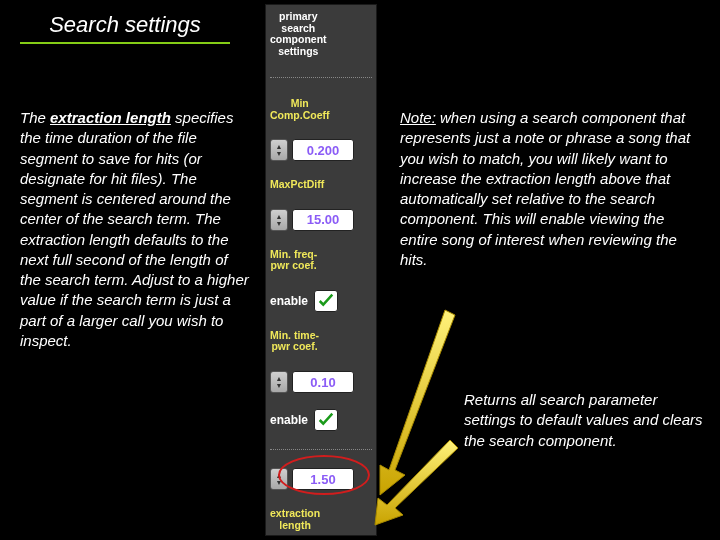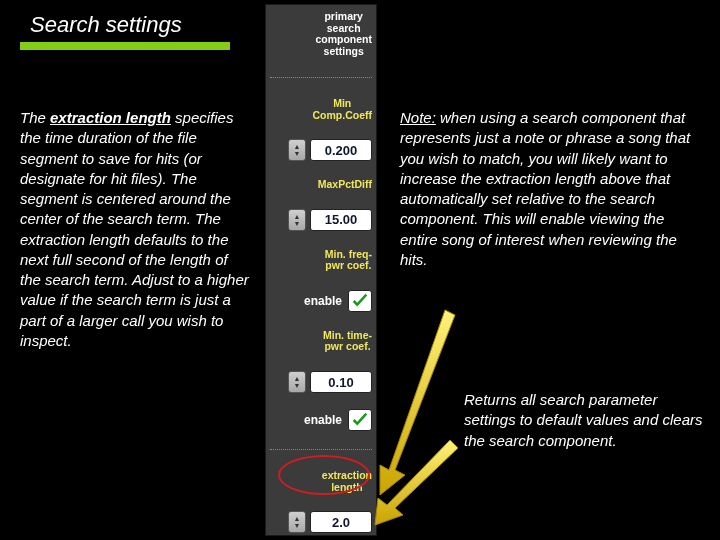--- a/index.html
+++ b/index.html
@@ -12,23 +12,24 @@
     position: relative;
     overflow: hidden;
   }
   .title {
     position: absolute;
     top: 10px;
     left: 20px;
     font-size: 22px;
     color: #fff;
     font-style: italic;
-    border-bottom: 8px solid #84cc16;
+    border-bottom: 2px solid #84cc16;
     padding: 2px 10px 4px 10px;
     width: 210px;
+    text-align: center;
   }
   .left-text {
     position: absolute;
     top: 108px;
     left: 20px;
     width: 230px;
     font-size: 15px;
     line-height: 1.35;
     text-align: left;
     font-style: italic;
@@ -57,21 +58,21 @@
     position: absolute;
     top: 4px;
     left: 265px;
     width: 112px;
     height: 532px;
     background: #3b3b3b;
     border: 1px solid #1a1a1a;
     padding: 4px 4px;
     display: flex;
     flex-direction: column;
-    align-items: flex-end;
+    align-items: flex-start;
     gap: 16px;
   }
   .plabel {
     color: #fff;
     font-size: 10.5px;
     font-weight: bold;
     text-align: center;
     line-height: 1.1;
     padding: 2px 0;
   }
@@ -99,21 +100,21 @@
     align-items: center;
     font-size: 7px;
     line-height: 1;
     color: #333;
     cursor: pointer;
   }
   .val {
     width: 62px;
     height: 22px;
     background: #fff;
-    color: #0f172a;
+    color: #8b5cf6;
     border: 1px solid #222;
     border-radius: 3px;
     display: flex;
     align-items: center;
     justify-content: center;
     font-size: 13px;
     font-weight: bold;
   }
   .check {
     width: 24px;
@@ -223,20 +224,24 @@
   <div class="enable-row">
     <span class="elabel">enable</span>
     <div class="check">
       <svg viewBox="0 0 20 20">
           <path fill="#1a9a1a" d="M2 11 L7 16 L18 4 L16 2 L7 12 L4 9 Z"></path>
         </svg>
     </div>
   </div>
 
   <div class="divider"></div>
+  <div class="field">
+    <div class="stepper">▲<br>▼</div>
+    <div class="val">1.50</div>
+  </div>
 
   <div class="plabel yellow">
     <span>extraction</span><br><span>length</span>
   </div>
   <div class="field">
     <div class="stepper">▲<br>▼</div>
     <div class="val">2.0</div>
   </div>
 
   <div class="rtn-btn">rtn to default</div>

